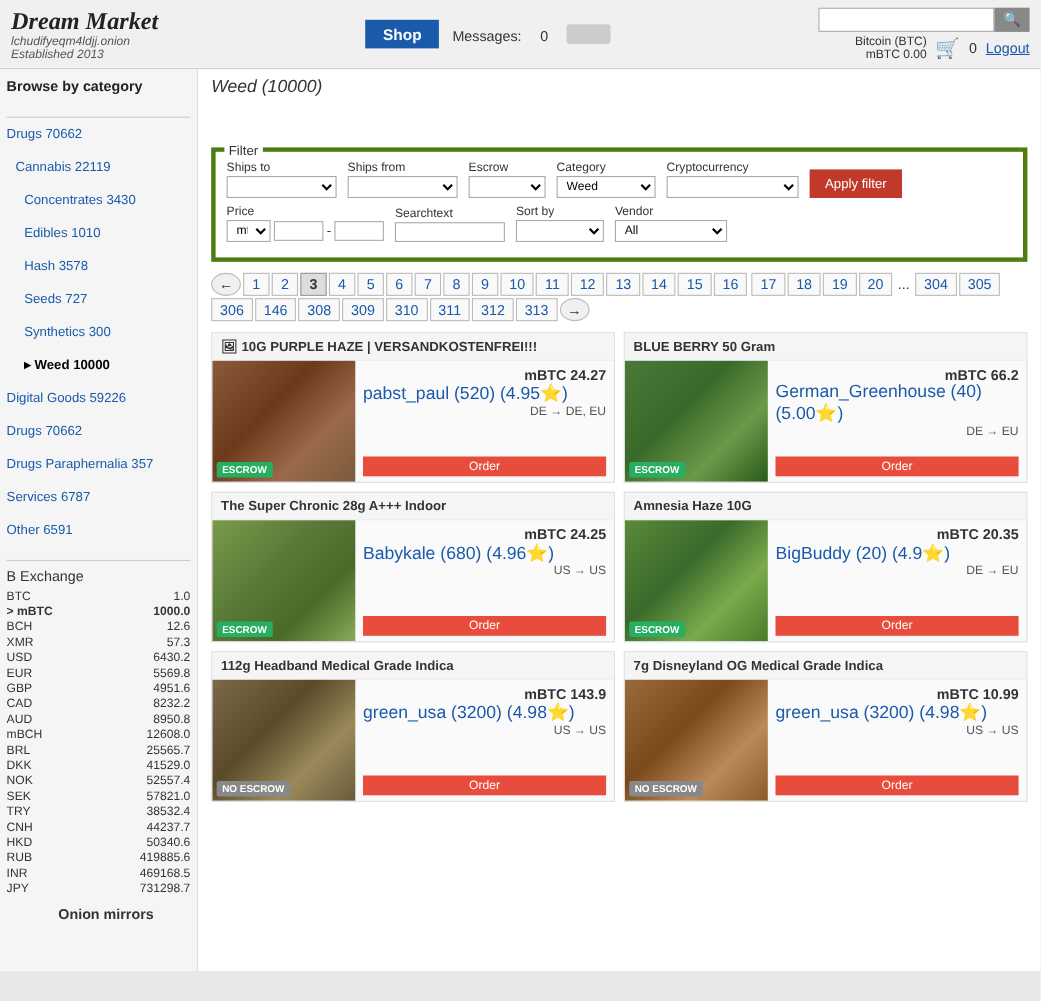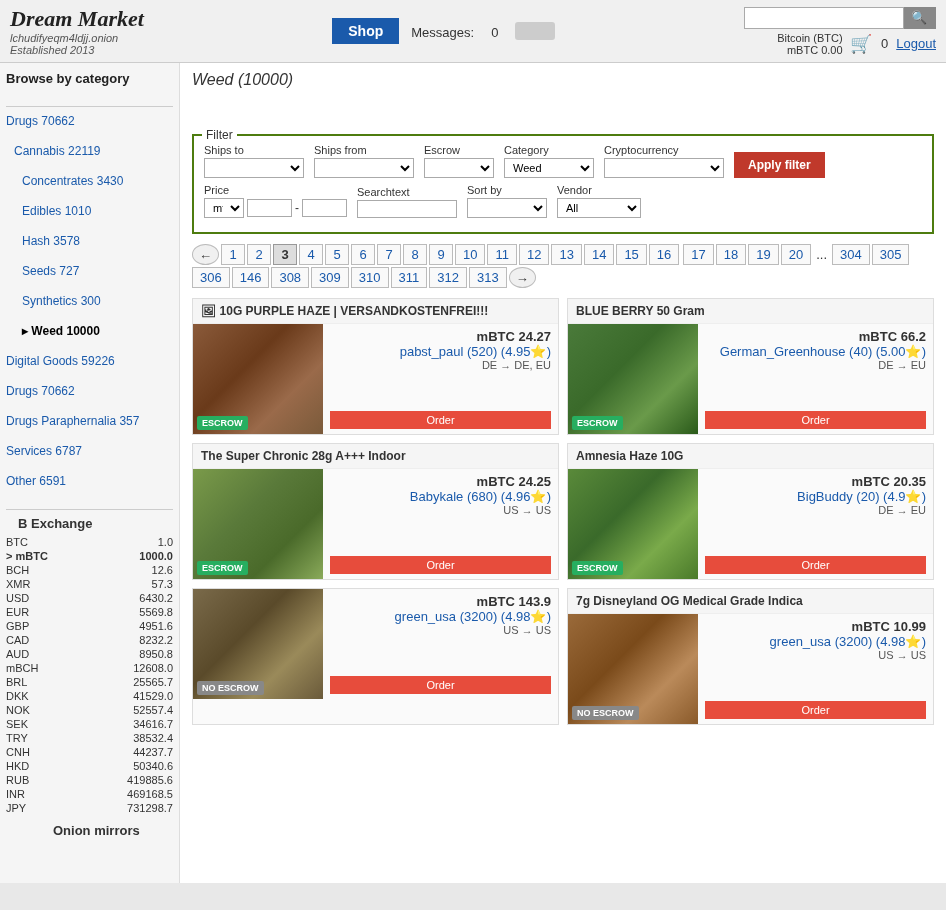--- a/index.html
+++ b/index.html
@@ -28,33 +28,33 @@
 
     
     #sidebar { width: 180px; background: #f5f5f5; border-right: 1px solid #ddd; padding: 8px 6px; flex-shrink: 0; }
     #browse-title { font-size: 13px; font-weight: bold; color: #222; margin-bottom: 6px; padding-bottom: 20px; border-bottom: 1px solid #ccc; }
     .sidebar-cat { display: block; color: #1a5aab; text-decoration: none; padding: 1px 0; font-size: 12px; cursor: pointer; }
     .sidebar-cat.active { color: #000; font-weight: bold; }
     .cat-l1 { padding-left: 0; }
     .cat-l2 { padding-left: 8px; }
     .cat-l3 { padding-left: 16px; }
     .sidebar-divider { border: none; border-top: 1px solid #ccc; margin: 6px 0; }
-    #exchange-title { font-size: 13px; font-weight: bold; margin: 6px 12px 4px; }
+    #exchange-title { font-size: 13px; font-weight: normal; margin: 6px 0 4px; }
     .exchange-row { display: flex; justify-content: space-between; font-size: 11px; padding: 1px 0; }
     .exchange-row.highlight { font-weight: bold; color: #000; }
     .exchange-curr { color: #333; }
     .exchange-val { color: #333; }
     #onion-mirrors { font-size: 13px; font-weight: bold; margin-top: 8px; margin-left: 47px; }
 
     
     #content { flex: 1; padding: 8px 12px; background: #fff; }
     #page-heading { font-size: 16px; font-style: italic; color: #333; margin-bottom: 8px; }
 
     
-    #filter-box { border: 2px solid #4d7c0f; padding: 8px 10px; margin-bottom: 10px; position: relative; margin-top: 45px; }
+    #filter-box { border: 4px solid #4d7c0f; padding: 8px 10px; margin-bottom: 10px; position: relative; margin-top: 45px; }
     #filter-legend { position: absolute; top: -8px; left: 8px; background: #fff; padding: 0 4px; font-size: 12px; }
     .filter-row { display: flex; gap: 10px; align-items: flex-end; margin-bottom: 6px; flex-wrap: wrap; }
     .filter-group { display: flex; flex-direction: column; gap: 2px; }
     .filter-label { font-size: 11px; color: #333; }
     .filter-select { border: 1px solid #aaa; padding: 2px 4px; font-size: 11px; background: white; }
     .filter-input { border: 1px solid #aaa; padding: 2px 4px; font-size: 11px; width: 100px; }
     .price-group { display: flex; flex-direction: column; }
     .price-inputs { display: flex; align-items: center; gap: 3px; }
     .price-prefix { border: 1px solid #aaa; padding: 2px 4px; font-size: 11px; background: white; width: 40px; }
     .price-field { border: 1px solid #aaa; padding: 2px 4px; font-size: 11px; width: 45px; }
@@ -71,21 +71,21 @@
     #products-grid { display: grid; grid-template-columns: 1fr 1fr; gap: 8px; }
     .product-card { border: 1px solid #ddd; padding: 0; overflow: hidden; background: #fafafa; }
     .product-title { font-size: 12px; font-weight: bold; color: #333; padding: 5px 8px; border-bottom: 1px solid #eee; background: #f5f5f5; }
     .product-body { display: flex; gap: 0; }
     .product-img { width: 130px; height: 110px; background: #ccc; flex-shrink: 0; position: relative; overflow: hidden; display: flex; align-items: center; justify-content: center; }
     .escrow-badge { position: absolute; bottom: 4px; left: 4px; font-size: 9px; font-weight: bold; color: white; padding: 2px 5px; border-radius: 2px; }
     .escrow-badge.green { background: #27ae60; }
     .escrow-badge.gray { background: #888; }
     .product-info { flex: 1; padding: 5px 7px; display: flex; flex-direction: column; justify-content: space-between; }
     .product-price { font-size: 13px; font-weight: bold; text-align: right; color: #333; }
-    .product-vendor { font-size: 13px; color: #1a5aab; text-align: right; }
+    .product-vendor { font-size: 16px; color: #1a5aab; }
     .product-shipping { font-size: 11px; color: #555; text-align: right; }
     .order-btn { background: #e74c3c; color: white; border: none; padding: 3px 10px; font-size: 11px; cursor: pointer; float: right; margin-top: 4px; }
   </style>
 </head>
 <body>
 
 <div id="header">
   <div id="header-left">
     <span id="site-title">Dream Market</span>
     <span id="site-url">lchudifyeqm4ldjj.onion</span>
@@ -177,21 +177,21 @@
         <div class="exchange-row">
           <span class="exchange-curr">DKK</span>
           <span class="exchange-val">41529.0</span>
         </div>
         <div class="exchange-row">
           <span class="exchange-curr">NOK</span>
           <span class="exchange-val">52557.4</span>
         </div>
         <div class="exchange-row">
           <span class="exchange-curr">SEK</span>
-          <span class="exchange-val">34616.7</span>
+          <span class="exchange-val">57821.0</span>
         </div>
         <div class="exchange-row">
           <span class="exchange-curr">TRY</span>
           <span class="exchange-val">38532.4</span>
         </div>
         <div class="exchange-row">
           <span class="exchange-curr">CNH</span>
           <span class="exchange-val">44237.7</span>
         </div>
         <div class="exchange-row">
@@ -236,21 +236,21 @@
         <div class="filter-group">
           <label class="filter-label">Category</label>
           <select class="filter-select" style="width:90px;">
             <option>Weed</option>
           </select>
         </div>
         <div class="filter-group">
           <label class="filter-label">Cryptocurrency</label>
           <select class="filter-select" style="width:120px;"></select>
         </div>
-        <button id="apply-filter-btn" style="background:#c0392b;color:white;border:none;padding:6px 14px;font-size:12px;font-weight:bold;cursor:pointer;align-self:flex-end;text-align:right;">Apply filter</button>
+        <button id="apply-filter-btn" style="background:#c0392b;color:white;border:none;padding:6px 14px;font-size:12px;font-weight:normal;cursor:pointer;align-self:flex-end;text-align:right;">Apply filter</button>
       </div>
       <div class="filter-row">
         <div class="price-group filter-group">
           <label class="filter-label">Price</label>
           <div class="price-inputs">
             <select class="price-prefix">
               <option>mt</option>
             </select>
             <input class="price-field" type="text" style="">
             <span>-</span>
@@ -260,21 +260,21 @@
         <div class="filter-group">
           <label class="filter-label">Searchtext</label>
           <input class="filter-input" type="text" style="">
         </div>
         <div class="filter-group">
           <label class="filter-label">Sort by</label>
           <select class="filter-select" style="width:80px;"></select>
         </div>
         <div class="filter-group">
           <label class="filter-label">Vendor</label>
-          <select class="filter-select" style="width:84px;">
+          <select class="filter-select" style="width:102px;">
             <option>All</option>
           </select>
         </div>
       </div>
     </div>
 
     <div id="pagination">
 
     <span class="page-nav">←</span>
         <span class="page-btn">1</span>
@@ -376,20 +376,21 @@
               <div>
                 <div class="product-price">mBTC 20.35</div>
                 <div class="product-vendor">BigBuddy (20) (4.9⭐)</div>
                 <div class="product-shipping">DE → EU</div>
               </div>
               <button class="order-btn">Order</button>
             </div>
           </div>
         </div>
         <div class="product-card">
+          <div class="product-title">112g Headband Medical Grade Indica</div>
           <div class="product-body">
             <div class="product-img" style="background: linear-gradient(135deg, rgb(122, 106, 74) 0%, rgb(90, 74, 42) 40%, rgb(154, 138, 90) 70%, rgb(106, 90, 58) 100%);">
               <div style="position: absolute; inset: 0px; opacity: 0.3;"></div>
               <span class="escrow-badge gray">NO ESCROW</span>
             </div>
             <div class="product-info">
               <div>
                 <div class="product-price">mBTC 143.9</div>
                 <div class="product-vendor">green_usa (3200) (4.98⭐)</div>
                 <div class="product-shipping">US → US</div>

